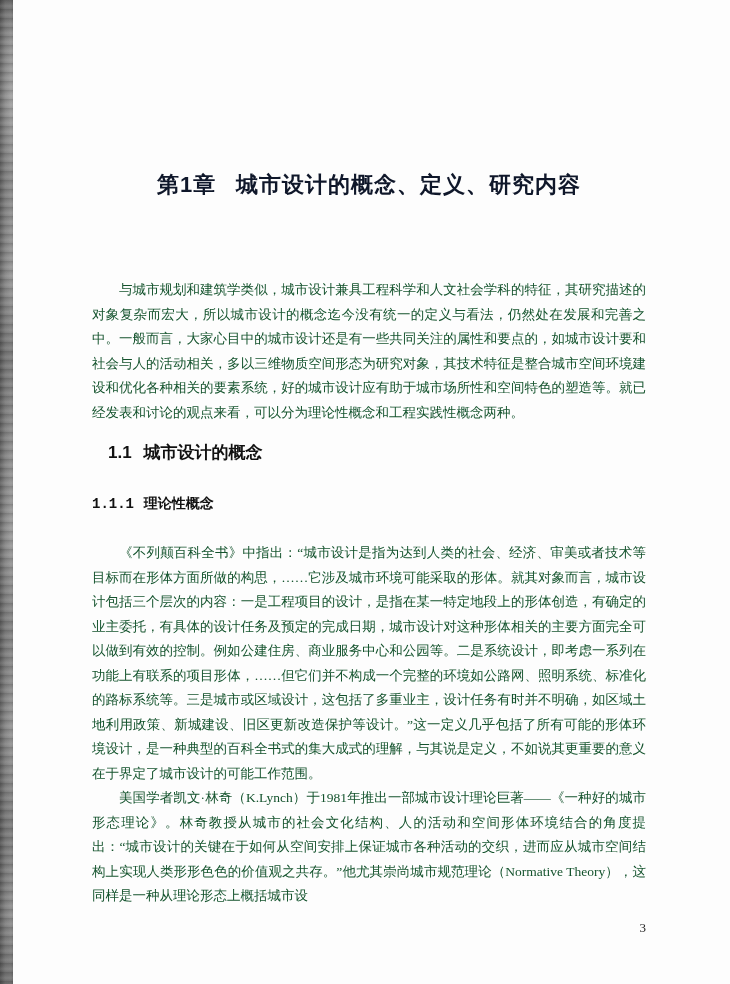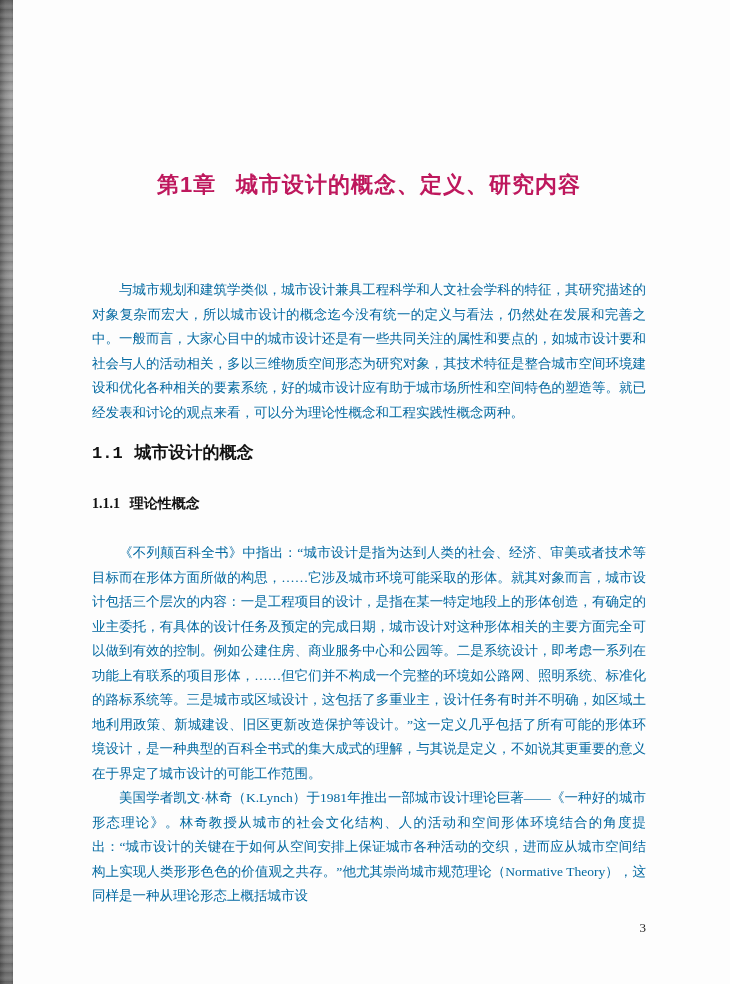--- a/index.html
+++ b/index.html
@@ -43,50 +43,50 @@
     right: 84px;
     top: 0;
   }
   .chapter-title {
     margin: 170px 0 0 0;
     text-align: center;
     font-family: "Liberation Sans", sans-serif;
     font-weight: bold;
     font-size: 22px;
     letter-spacing: 1px;
-    color: #be185d;
+    color: #0f172a;
     white-space: nowrap;
   }
   .chapter-title .chapter-number {
     margin-right: 0.9em;
   }
   .body-par {
     margin: 0;
     font-size: 13.5px;
     line-height: 24.5px;
     text-align: justify;
     text-indent: 2em;
-    color: #0369a1;
+    color: #14532d;
   }
   .intro-par {
     margin-top: 78px;
   }
   .section-heading {
-    margin: 16px 0 0 0;
-    font-family: Liberation Mono, monospace;
+    margin: 16px 0 0 16px;
+    font-family: Liberation Sans, sans-serif;
     font-weight: bold;
     font-size: 17px;
     color: #111;
   }
   .section-heading .sec-num {
     margin-right: 0.7em;
   }
   .subsection-heading {
     margin: 31px 0 0 0;
-    font-family: Liberation Serif, serif;
+    font-family: Liberation Mono, monospace;
     font-weight: bold;
     font-size: 14px;
     color: #111;
   }
   .subsection-heading .sec-num {
     margin-right: 0.7em;
   }
   .first-body {
     margin-top: 28px;
   }

